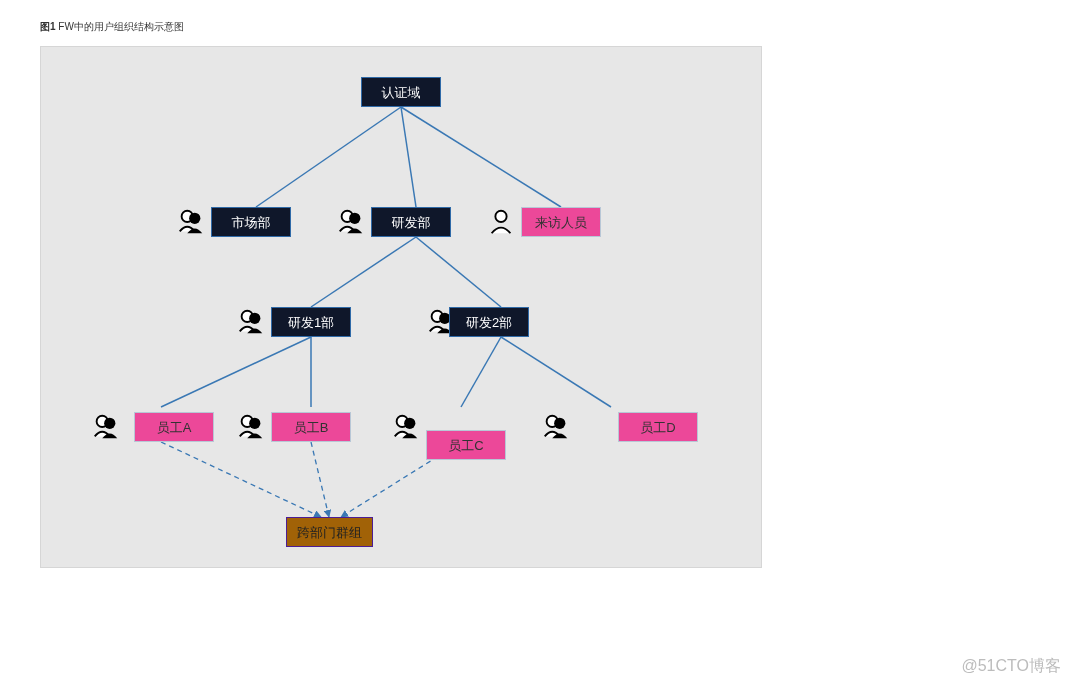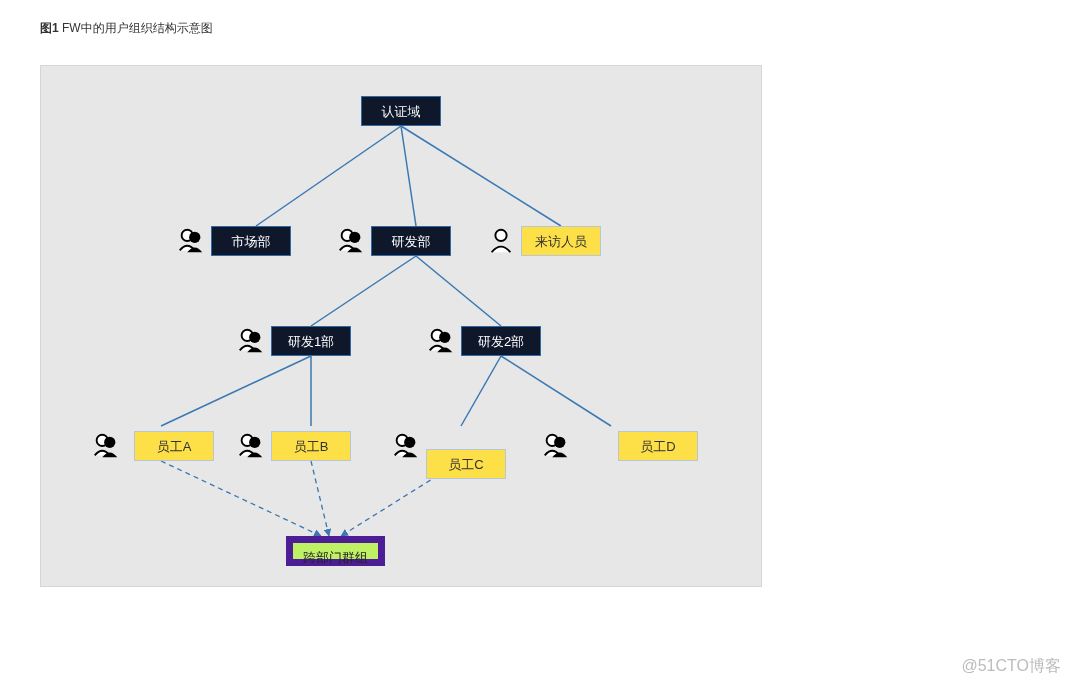--- a/index.html
+++ b/index.html
@@ -6,22 +6,22 @@
     margin: 0;
     padding: 20px 40px;
     font-family: "Microsoft YaHei", "PingFang SC", Arial, sans-serif;
     background: #fff;
     color: #333;
     width: 1071px;
     box-sizing: border-box;
     position: relative;
   }
   .caption {
-    font-size: 12px;
-    margin-bottom: 28px;
+    font-size: 10px;
+    margin-bottom: 12px;
   }
   .caption b { font-weight: bold; }
   .diagram-frame {
     width: 720px;
     height: 520px;
     background: #e7e7e7;
     border: 1px solid #d6d6d6;
     position: relative;
   }
   .node {
@@ -29,22 +29,22 @@
     min-width: 80px;
     height: 30px;
     line-height: 30px;
     text-align: center;
     font-size: 13px;
     box-sizing: border-box;
     padding: 0 10px;
     white-space: nowrap;
   }
   .dept  { background:#0f172a; border:1px solid #2f6aa8; color:#fff; }
-  .user  { background:#fde047; border:1px solid #b8c7d6; color:#333; }
-  .group { background:#bef264; border:7px solid #4c1d95; color:#222; }
+  .user  { background:#ec4899; border:1px solid #b8c7d6; color:#333; }
+  .group { background:#a16207; border:1px solid #4c1d95; color:#222; }
   .icon {
     position: absolute;
     width: 30px;
     height: 30px;
   }
   
 
   .legend {
     position: absolute;
     left: 100px;
@@ -140,21 +140,21 @@
         <path d="M12,28 q8,-10 16,0" fill="#000"></path>
       </svg></span>
   <div class="node dept" style="left:230px; top:260px;"><span>研发1部</span></div>
 
   <span class="icon" style="left:385px; top:260px;"><svg viewBox="0 0 32 32">
         <circle cx="12" cy="10" r="6" fill="#fff" stroke="#000" stroke-width="2"></circle>
         <circle cx="20" cy="12" r="6" fill="#000"></circle>
         <path d="M4,26 q8,-10 16,0" fill="#fff" stroke="#000" stroke-width="2"></path>
         <path d="M12,28 q8,-10 16,0" fill="#000"></path>
       </svg></span>
-  <div class="node dept" style="left:420px; top:260px;"><span>研发2部</span></div>
+  <div class="node dept" style="left:408px; top:260px;"><span>研发2部</span></div>
 
   <span class="icon" style="left:50px; top:365px;"><svg viewBox="0 0 32 32">
         <circle cx="12" cy="10" r="6" fill="#fff" stroke="#000" stroke-width="2"></circle>
         <circle cx="20" cy="12" r="6" fill="#000"></circle>
         <path d="M4,26 q8,-10 16,0" fill="#fff" stroke="#000" stroke-width="2"></path>
         <path d="M12,28 q8,-10 16,0" fill="#000"></path>
       </svg></span>
   <div class="node user" style="left:93px; top:365px;"><span>员工A</span></div>
 
   <span class="icon" style="left:195px; top:365px;"><svg viewBox="0 0 32 32">

